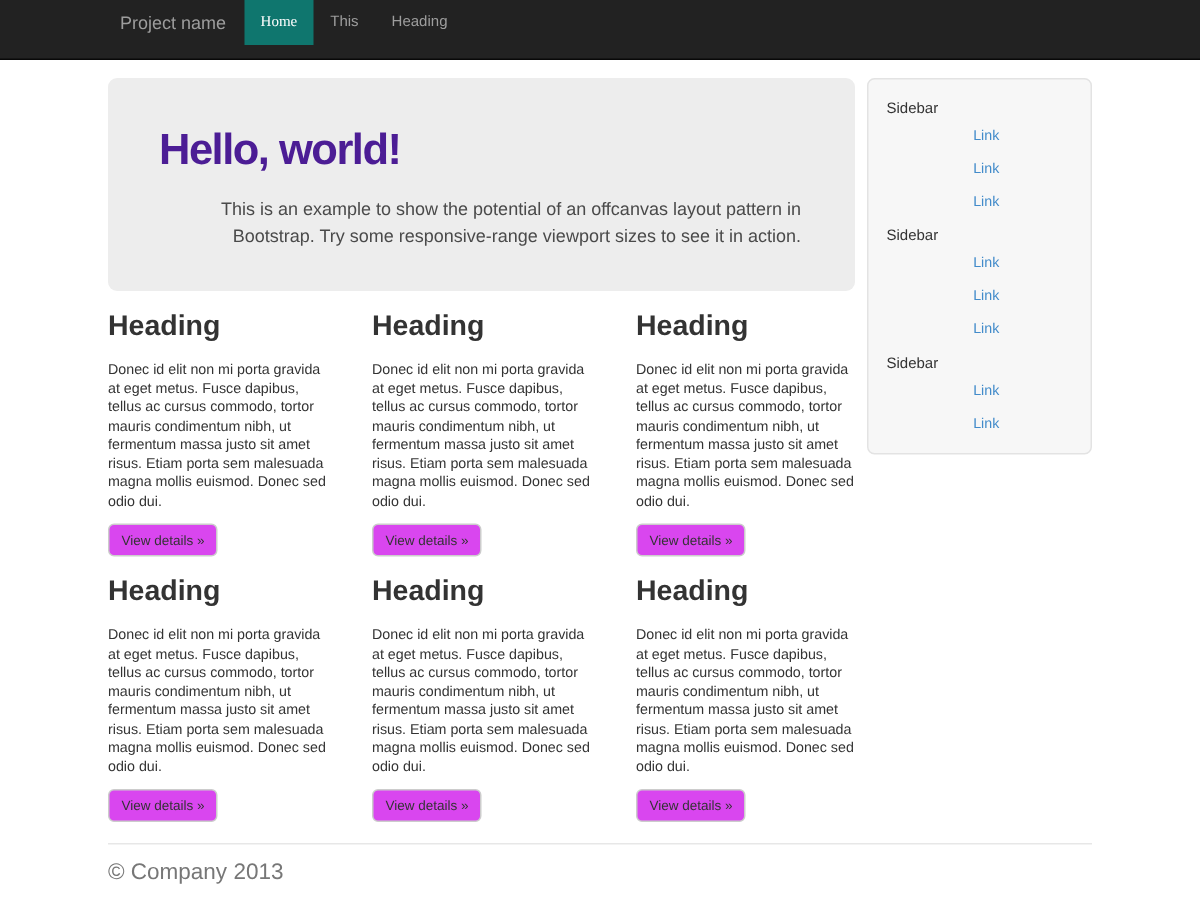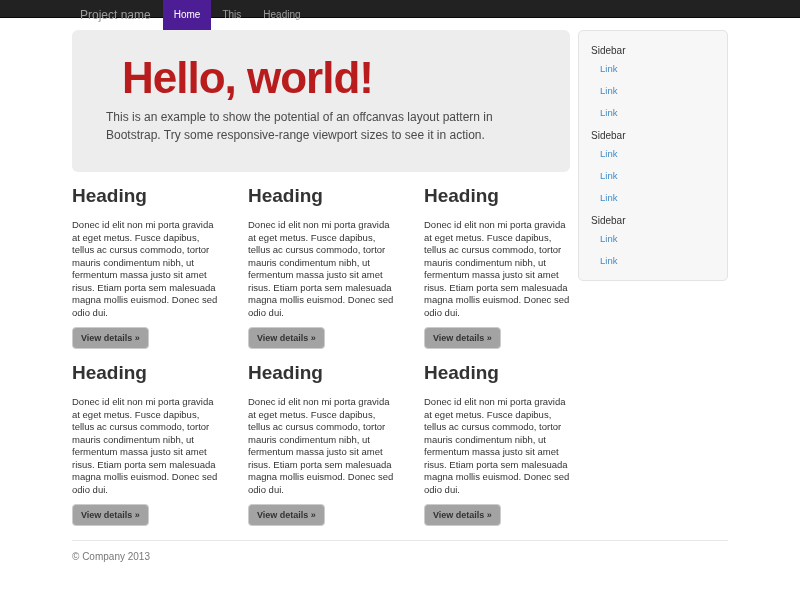--- a/index.html
+++ b/index.html
@@ -4,79 +4,79 @@
 <style>
   * { box-sizing: border-box; }
   html, body { margin: 0; padding: 0; }
   body {
     width: 800px; height: 600px; overflow: hidden;
     background: #ffffff; color: #333;
     font-family: "Liberation Sans", sans-serif;
   }
 
   
-  .navbar { height: 18px; background: #222222; border-bottom: 1px solid #080808; }
+  .navbar { height: 40px; background: #222222; border-bottom: 1px solid #080808; }
   .navbar-inner { width: 656px; margin: 0 auto; display: flex; height: 30px; }
   .brand {
     color: #9d9d9d; font-size: 12px; line-height: 30px;
     padding: 0 12px 0 8px; text-decoration: none; white-space: nowrap;
   }
   .nav { display: flex; }
   .nav a {
     color: #9d9d9d; font-size: 10px; line-height: 30px;
     padding: 0 11px; text-decoration: none; white-space: nowrap;
   }
-  .nav a.active { background: #4c1d95; color: #ffffff; }
+  .nav a.active { background: #0f766e; color: #ffffff; font-family: Liberation Serif, serif; }
 
   
   .container { width: 656px; margin: 0 auto; }
   .content-row { display: flex; align-items: flex-start; }
   .main-col { width: 498px; }
 
   
   .jumbotron {
     margin-top: 12px; background: #ededed; border-radius: 6px;
     padding: 28px 34px 28px;
   }
   .jumbotron h1 {
-    font-size: 44px; line-height: 40px; margin: 0 16px 10px;
-    font-weight: bold; letter-spacing: -1px; color: #b91c1c;
+    font-size: 29px; line-height: 40px; margin: 0 0 10px;
+    font-weight: bold; letter-spacing: -1px; color: #4c1d95;
   }
   .jumbotron p {
     font-size: 12px; line-height: 18px; margin: 0;
-    color: #4a4a4a; max-width: 428px;
+    color: #4a4a4a; max-width: 428px; text-align: right;
   }
 
   
   .cards-row { display: flex; gap: 30px; margin-top: 6px; }
   .card { width: 157px; }
   .card h2 { font-size: 19px; font-weight: bold; margin: 7px 0 6px; color: #333; }
   .card p { font-size: 9.5px; line-height: 12.5px; margin: 12px 0 8px; color: #333; }
   .btn {
-    display: inline-block; font-size: 9px; font-weight: bold; color: #333;
-    background: #a3a3a3; border: 1px solid #cccccc; border-radius: 4px;
+    display: inline-block; font-size: 9px; font-weight: normal; color: #333;
+    background: #d946ef; border: 1px solid #cccccc; border-radius: 4px;
     padding: 5px 8px; text-decoration: none; white-space: nowrap; cursor: pointer;
   }
 
   
   .sidebar {
     width: 150px; min-height: 241px; margin: 12px 0 0 8px;
     background: #f7f7f7; border: 1px solid #e3e3e3; border-radius: 5px;
     padding: 8px 12px;
   }
   .group-title { font-size: 10px; color: #333; padding: 5px 0 0; line-height: 14px; }
   .side-link {
     display: block; font-size: 9.5px; color: #428bca; line-height: 12px;
-    padding: 5px 0 5px 9px; text-decoration: none;
+    padding: 5px 0 5px 9px; text-decoration: none; text-align: center;
   }
 
   
   .footer {
     border-top: 1px solid #e7e7e7; margin-top: 14px; padding-top: 10px;
-    font-size: 10px; color: #777;
+    font-size: 15px; color: #777;
   }
 </style>
 </head>
 <body>
 
 <nav class="navbar">
   <div class="navbar-inner">
     <a href="#" class="brand">Project name</a>
     <div class="nav">
       <a href="#" class="active">Home</a>

